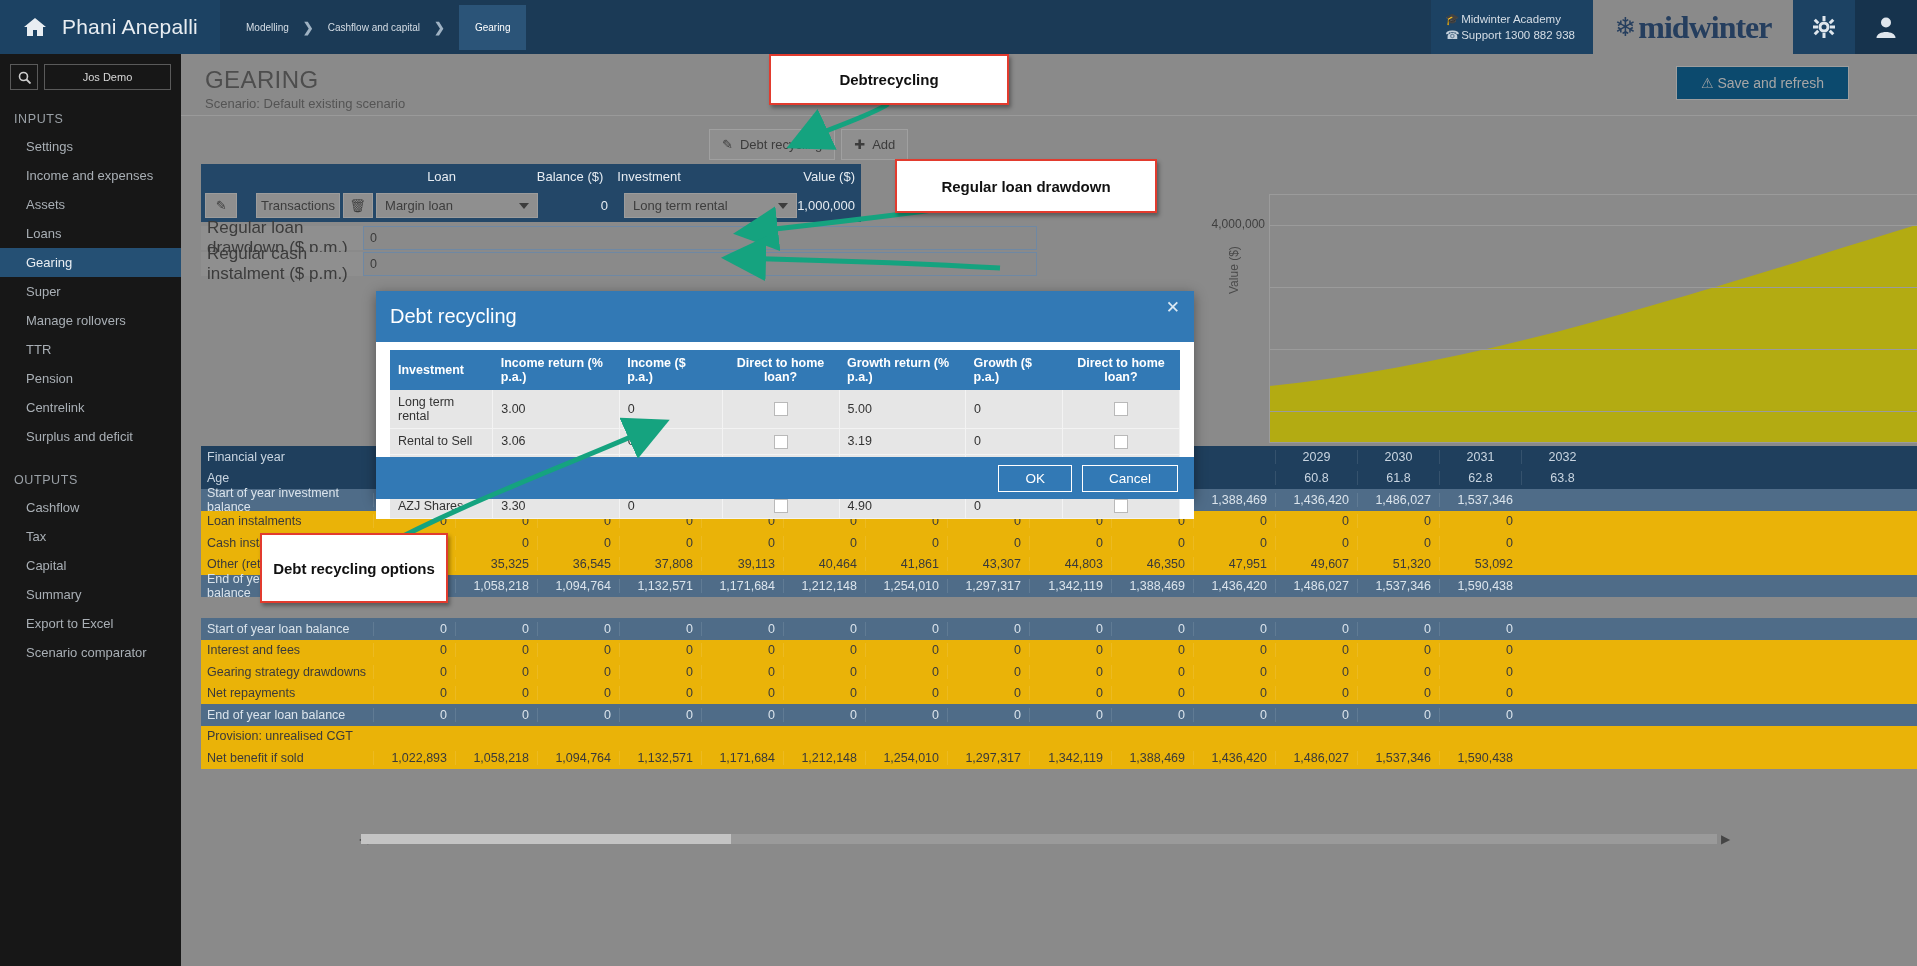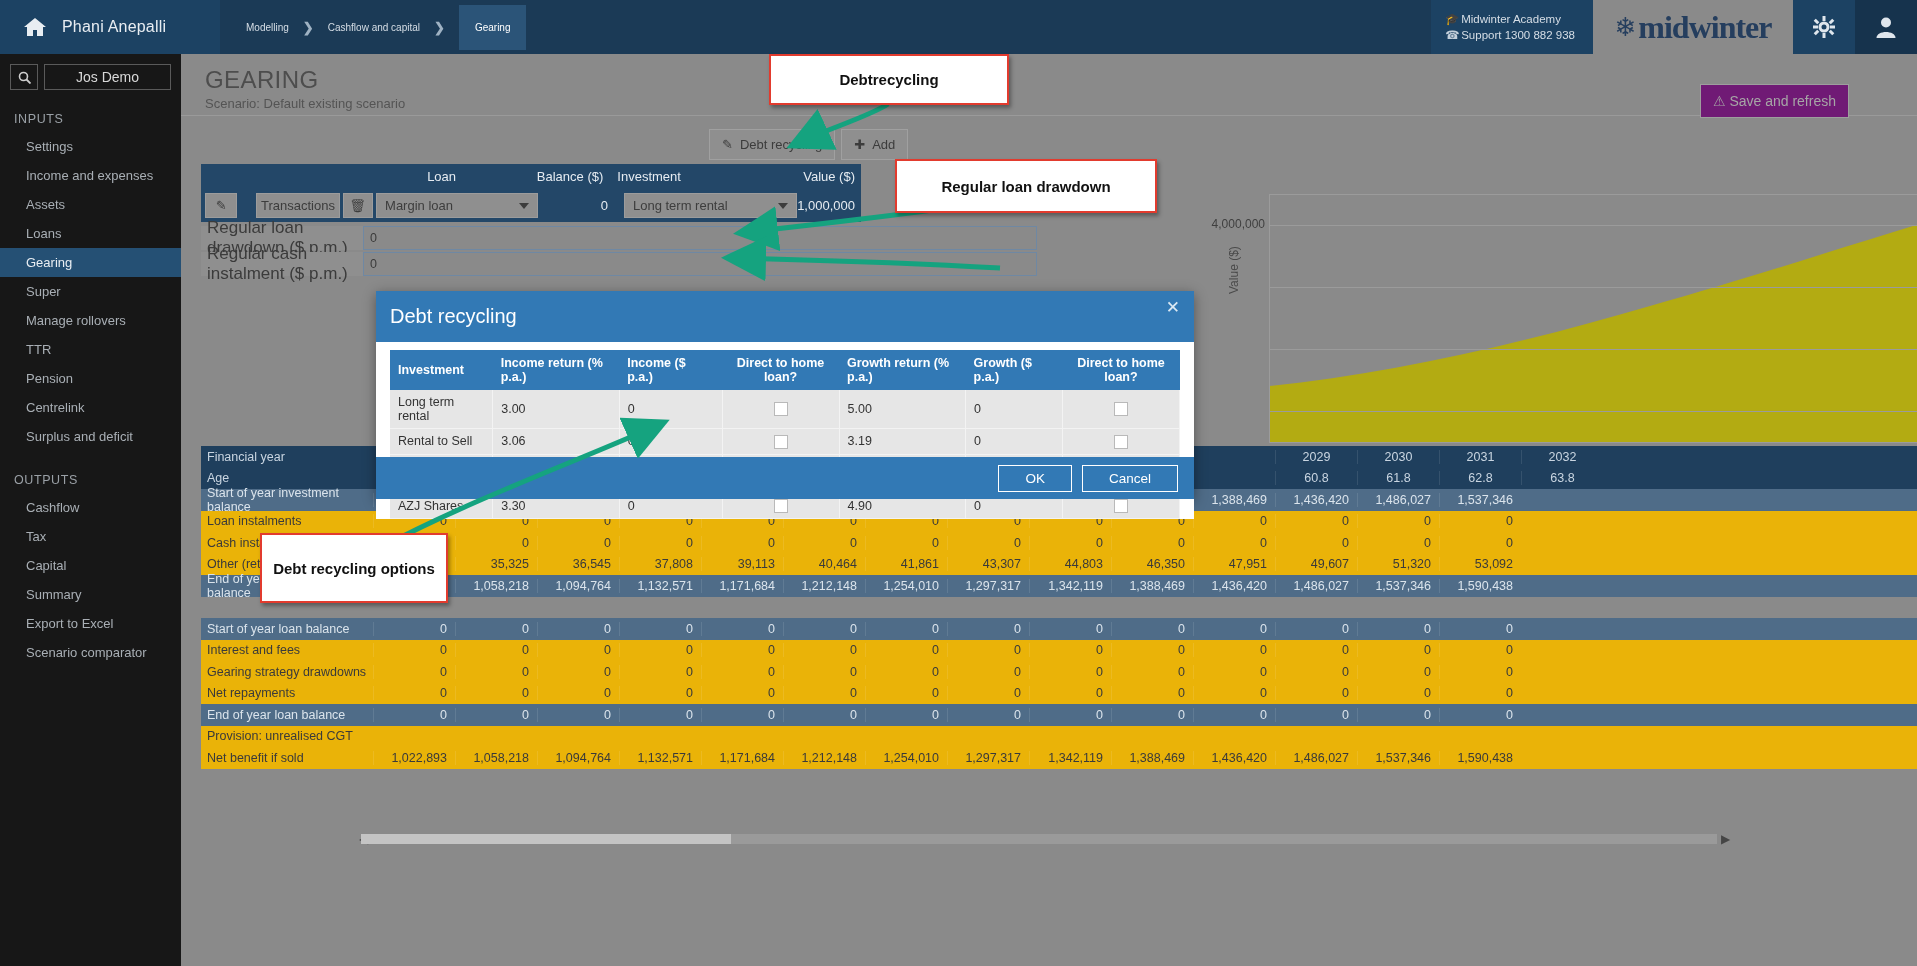--- a/index.html
+++ b/index.html
@@ -10,51 +10,51 @@
     font-family: "Liberation Sans", sans-serif;
     background: #8a8a8a;
   }
   #app { position: relative; width: 1917px; height: 966px; }
 
   
   .topbar { position: absolute; top: 0; left: 0; width: 1917px; height: 54px; display: flex; }
   .brandblock { width: 220px; height: 54px; background: #1c4263; display: flex; align-items: center; padding-left: 22px; }
   .home-icon { width: 26px; height: 22px; margin-right: 14px; position: relative; }
   .home-icon svg { display: block; }
-  .brand-name { color: #e8edf2; font-size: 16px; letter-spacing: .2px; }
+  .brand-name { color: #e8edf2; font-size: 21px; letter-spacing: .2px; }
   .breadcrumbbar { flex: 1; height: 54px; background: #1b3a56; display: flex; align-items: center; padding-left: 26px; }
   .crumb { color: #d6dee6; font-size: 10px; }
   .crumb.active { background: #2b5478; color: #ffffff; padding: 17px 16px; }
   .crumb-sep { color: #9fb2c3; font-size: 13px; margin: 0 14px; font-weight: bold; }
   .crumb-link { padding: 0 0; }
   .topright { display: flex; align-items: center; height: 54px; margin-left: auto; }
   .support { background: #1c4263; height: 54px; padding: 0 18px 0 14px; display: flex; flex-direction: column; justify-content: center; }
   .support div { color: #d6dee6; font-size: 11.5px; line-height: 16px; white-space: nowrap; }
   .support .ic { display: inline-block; width: 16px; color: #c3cfda; }
   .logo-wrap { width: 200px; height: 54px; background: #8a8a8a; display: flex; align-items: center; justify-content: center; }
   .logo-text { color: #253e5e; font-size: 32px; font-family: "Liberation Serif", serif; font-weight: bold; letter-spacing: -1px; }
   .snow { color: #253e5e; font-size: 26px; margin-right: 2px; }
   .gearbtn { width: 62px; height: 54px; background: #1c4263; display: flex; align-items: center; justify-content: center; }
   .userbtn { width: 62px; height: 54px; background: #16334d; display: flex; align-items: center; justify-content: center; }
 
   
   .sidebar { position: absolute; top: 54px; left: 0; width: 181px; height: 912px; background: #171717; }
   .srow { display: flex; padding: 10px 10px 0 10px; gap: 6px; }
   .sbtn-search { width: 28px; height: 26px; border: 1px solid #5a5a5a; display: flex; align-items: center; justify-content: center; color: #cfcfcf; font-size: 12px; }
-  .sbtn-demo { flex: 1; height: 26px; border: 1px solid #5a5a5a; display: flex; align-items: center; justify-content: center; color: #d8d8d8; font-size: 14px; }
+  .sbtn-demo { flex: 1; height: 26px; border: 1px solid #5a5a5a; display: flex; align-items: center; justify-content: center; color: #d8d8d8; font-size: 11px; }
   .sgroup { color: #9aa0a6; font-size: 12.5px; letter-spacing: .6px; padding: 22px 0 6px 14px; }
   .sitem { color: #a9afb5; font-size: 13px; padding: 7px 0 7px 26px; }
   .sitem.sel { background: #255074; color: #e9eef3; }
 
   
   .main { position: absolute; top: 54px; left: 181px; width: 1736px; height: 912px; background: #8a8a8a; }
   .pagehead { padding: 12px 0 10px 24px; border-bottom: 1px solid #9a9a9a; position: relative; height: 62px;}
   .pagetitle { color: #4d4d4d; font-size: 24px; letter-spacing: .4px; }
   .pagesub { color: #545454; font-size: 13px; margin-top: 2px; }
-  .saverefresh { position: absolute; right: 68px; top: 12px; border: 1px solid #9e9e9e; color: #a6a6a6; font-size: 14px; padding: 8px 12px; background: #701a75; margin-top: 18px; }
+  .saverefresh { position: absolute; right: 68px; top: 12px; border: 1px solid #9e9e9e; color: #a6a6a6; font-size: 14px; padding: 8px 24px; background: #0c4a6e; }
 
   
   .toolbar { position: absolute; left: 528px; top: 75px; display: flex; gap: 6px; }
   .tbtn { background: #8f8f8f; border: 1px solid #a0a0a0; color: #3c3c3c; font-size: 13px; padding: 7px 12px; display:flex; align-items:center; gap:7px;}
   
   .loangrid { position: absolute; left: 20px; top: 110px; width: 660px; }
   .lg-head { display: flex; background: #234768; color: #e6ecf2; font-size: 13px; height: 25px; align-items: center; }
   .lg-head .c1 { width: 163px; }
   .lg-head .c2 { width: 168px; text-align: center; }
   .lg-head .c3 { width: 88px; text-align: right; padding-right: 6px; }

